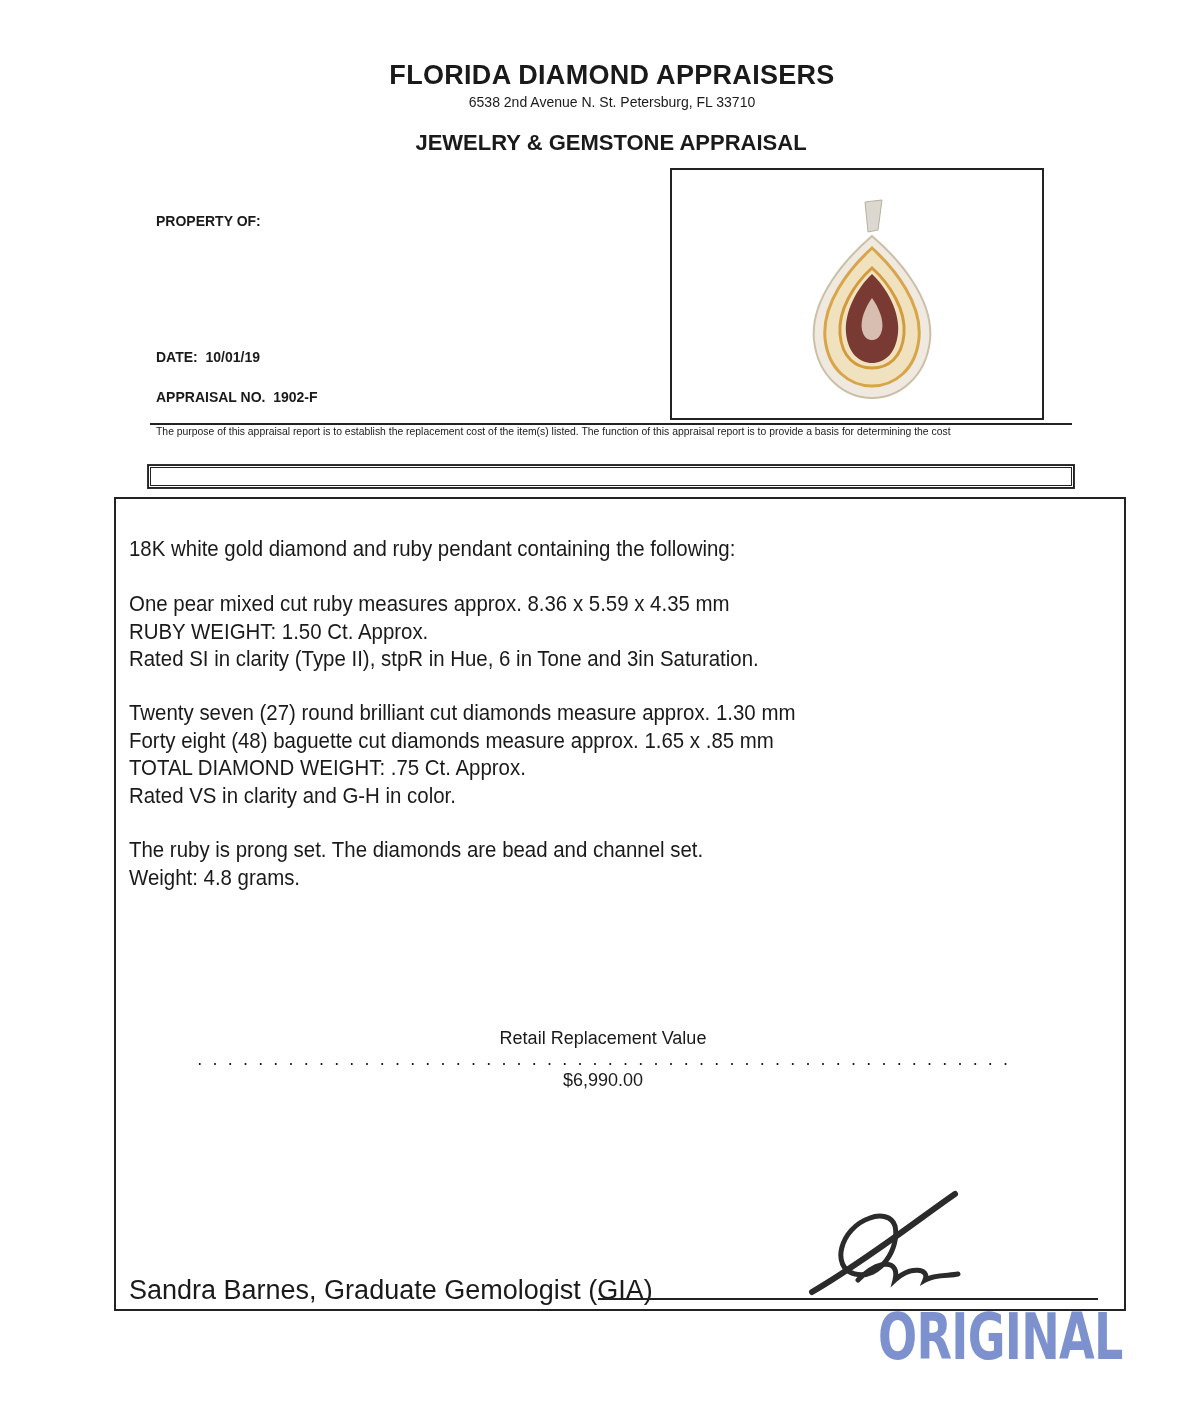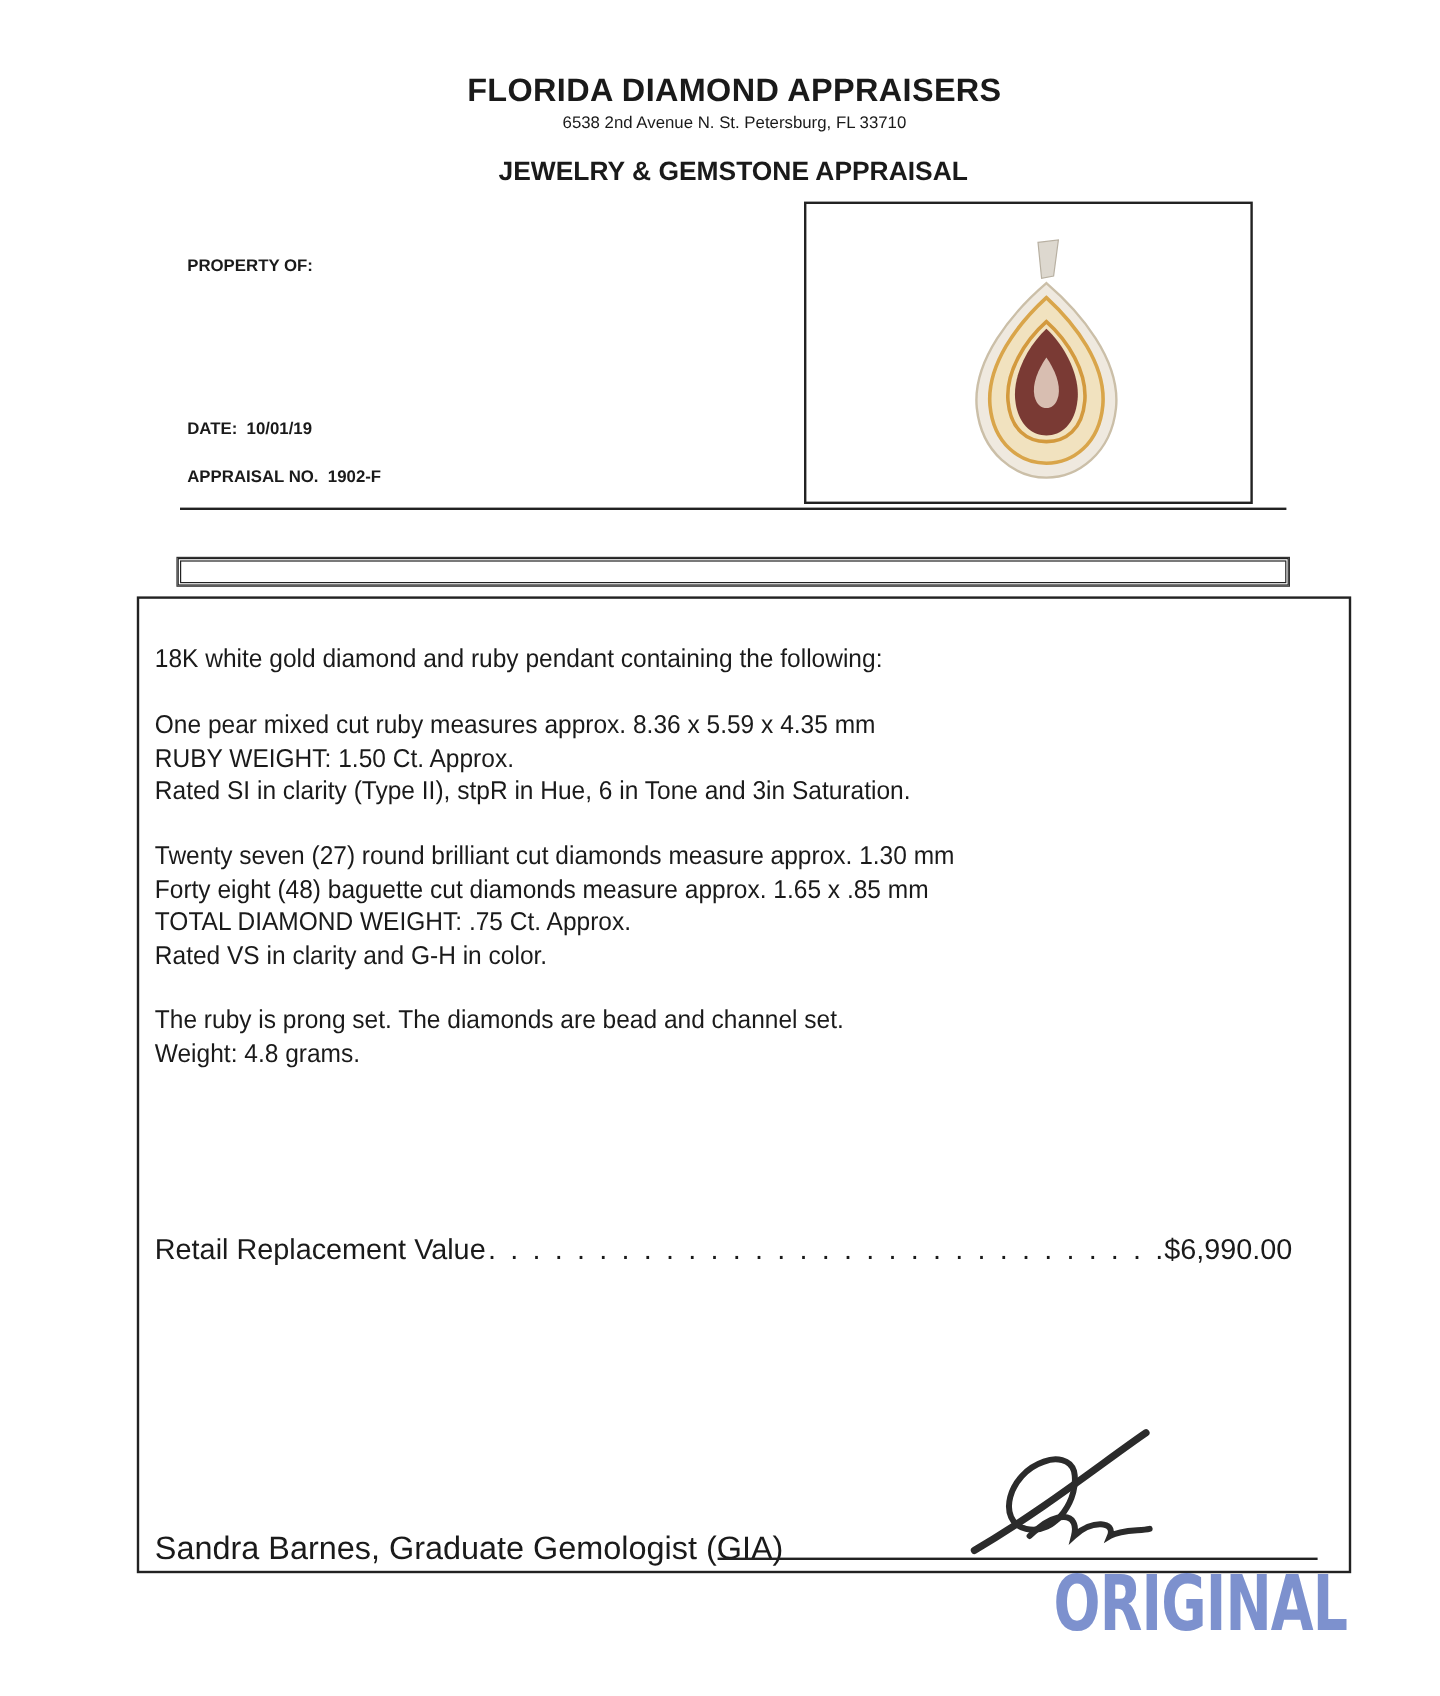--- a/index.html
+++ b/index.html
@@ -15,21 +15,21 @@
   .photo-frame { top: 168px; left: 670px; width: 374px; height: 252px; border: 2px solid #222; box-sizing: border-box; background: #fff; }
   .rule1 { top: 423px; left: 150px; width: 922px; height: 0; border-top: 2px solid #222; }
   .purpose { top: 426px; left: 156px; width: 920px; font-size: 10.4px; line-height: 12px; }
   .dbl-box { top: 465px; left: 148px; width: 926px; height: 23px; border: 3px double #222; box-sizing: border-box; outline: 1px solid #333; outline-offset: 0; }
   .main-box { top: 497px; left: 114px; width: 1012px; height: 814px; border: 2px solid #222; box-sizing: border-box; }
   .body-text { left: 129px; font-size: 21.5px; line-height: 27.5px; font-family: "Liberation Sans", sans-serif; transform-origin: left top; transform: scaleX(0.95); white-space: nowrap; }
   .p1 { top: 536px; }
   .p2 { top: 591px; }
   .p3 { top: 700px; }
   .p4 { top: 837px; }
-  .value-row { top: 1028px; left: 129px; width: 948px; font-size: 24px; display: flex; align-items: center; white-space: nowrap; }
+  .value-row { top: 1028px; left: 129px; width: 948px; font-size: 18px; display: flex; align-items: center; white-space: nowrap; flex-direction: column; }
   .value-row .dots { flex: 1; overflow: hidden; letter-spacing: 2.6px; padding-left: 2px; }
   .sig-row { top: 1275px; left: 129px; font-size: 27px; white-space: nowrap; }
   .sig-line { top: 1298px; left: 598px; width: 500px; height: 0; border-top: 2px solid #222; }
   .signature { top: 1188px; left: 800px; width: 170px; height: 110px; }
   .stamp { top: 1300px; left: 878px; font-family: "DejaVu Sans", sans-serif; font-weight: bold; font-size: 64px; color: #6f86c9; letter-spacing: -1px; transform: scaleX(0.72); transform-origin: left top; opacity: 0.9; }
 </style>
 </head>
 <body>
 
 <div class="abs company">FLORIDA DIAMOND APPRAISERS</div>
@@ -57,20 +57,21 @@
 
     <path d="M200 98 C 218 114, 234 140, 232 164 C 230 188, 216 198, 200 198 C 184 198, 170 188, 168 164 C 166 140, 182 114, 200 98 Z" fill="none" stroke="#d39a3e" stroke-width="3"></path>
 
     <path d="M200 104 C 215 118, 228 142, 226 163 C 224 184, 212 193, 200 193 C 188 193, 176 184, 174 163 C 172 142, 185 118, 200 104 Z" fill="#7a3a34"></path>
     <path d="M200 128 C 207 138, 212 150, 210 160 C 208 168, 204 170, 200 170 C 196 170, 192 168, 190 160 C 188 150, 193 138, 200 128 Z" fill="#e9d6c8" opacity="0.85"></path>
   </svg>
 </div>
 
 <div class="abs rule1"></div>
 <div class="abs purpose">
+  <div>The purpose of this appraisal report is to establish the replacement cost of the item(s) listed.  The function of this appraisal report is to provide a basis for determining the cost</div>
 </div>
 
 <div class="abs dbl-box"></div>
 
 <div class="abs main-box"></div>
 
 <div class="abs body-text p1">18K white gold diamond and ruby pendant containing the following:</div>
 
 <div class="abs body-text p2">
   <div>One pear mixed cut ruby measures approx. 8.36 x 5.59 x 4.35 mm</div>

